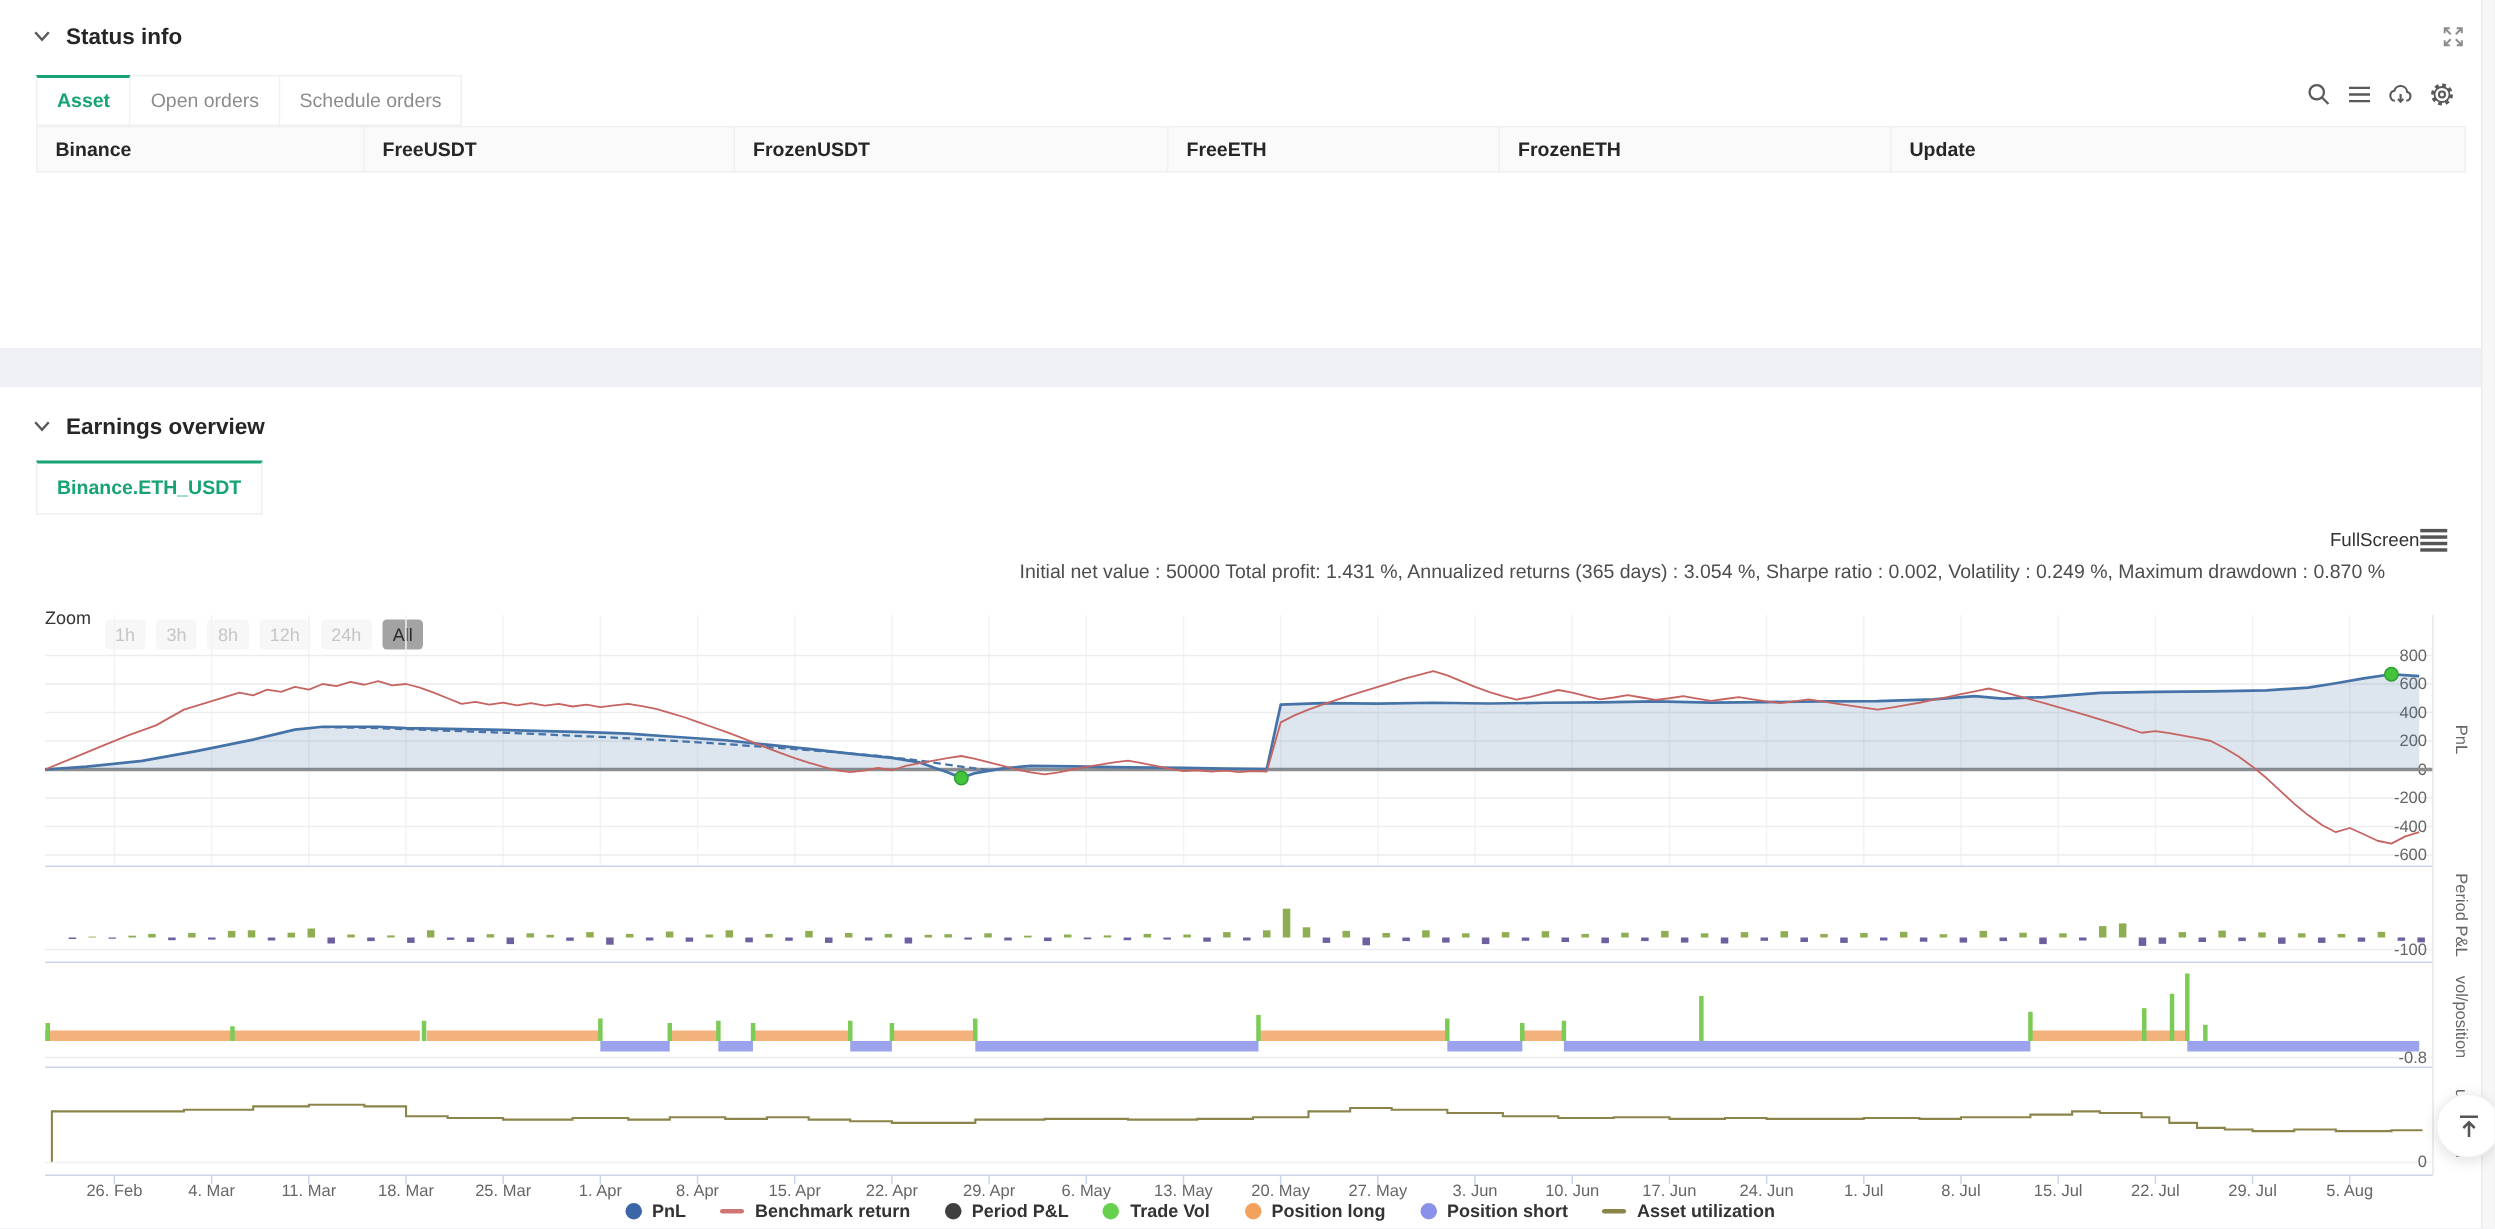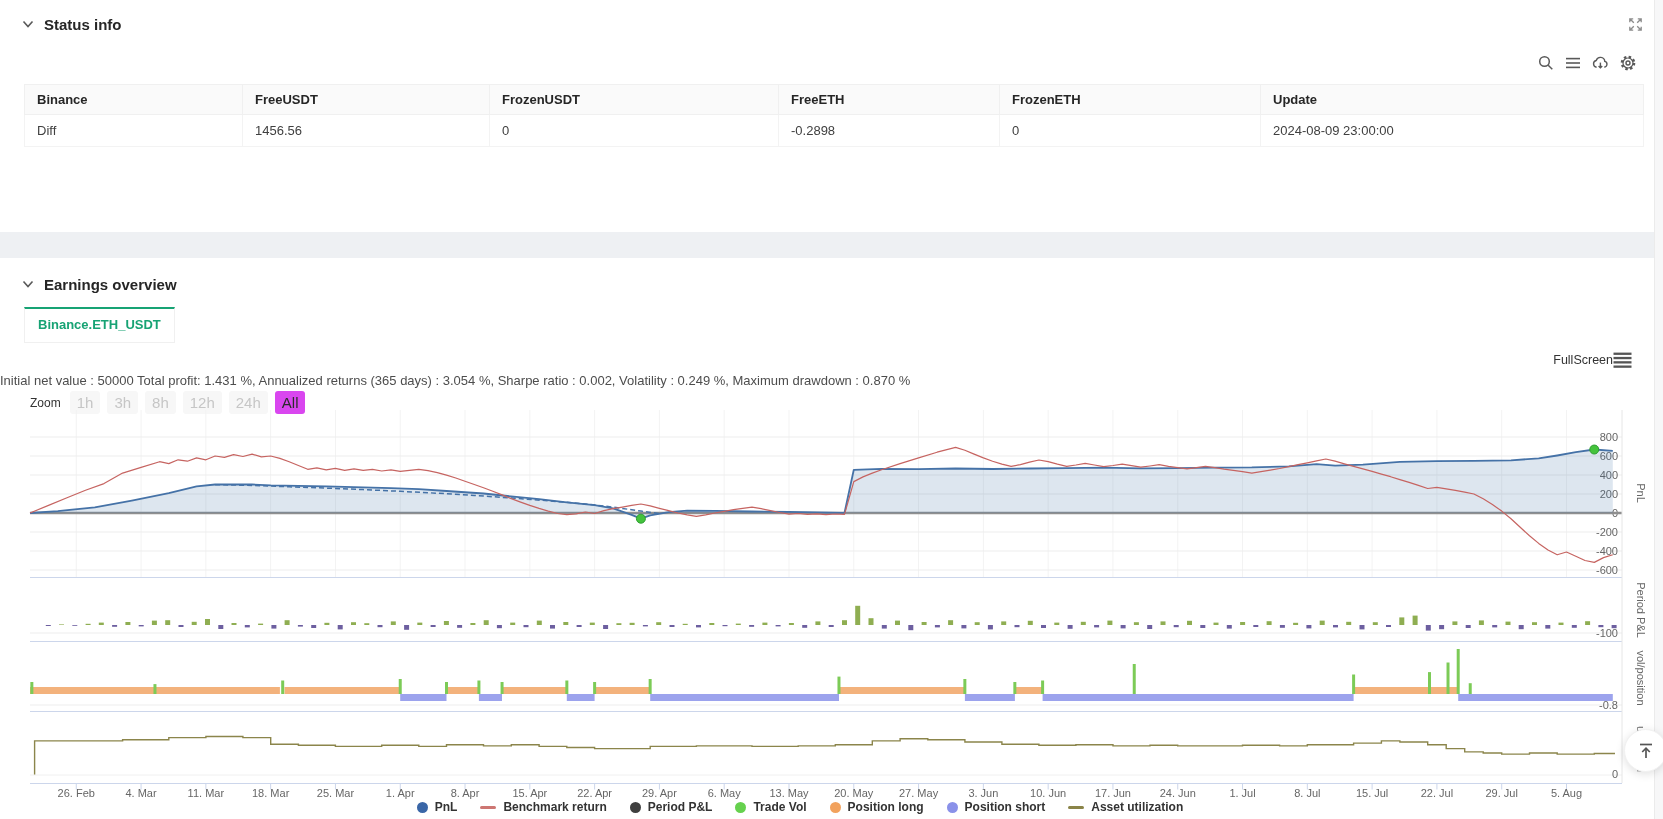--- a/index.html
+++ b/index.html
@@ -34,33 +34,33 @@
   #asset-table th {
     background:#fafafa; border:1px solid #f0f0f0; font-size:13px; font-weight:700; color:#262626;
     text-align:left; padding:0 12px; height:30px;
   }
   #asset-table td {
     border:1px solid #f3f3f3; font-size:13px; color:#404040; padding:0 12px; height:32px; background:#fff;
   }
   td.link { color:#4d9fe6; cursor:pointer; }
   td.red, span.red { color:#f5222d; }
   #summary-line {
-    position:absolute; top:373px; left:0; width:1590px; text-align:left;
+    position:absolute; top:373px; left:0; width:1590px; text-align:right;
     font-size:13px; color:#4d4d4d;
   }
   #fullscreen-ctl { position:absolute; top:352px; right:31px; display:flex; align-items:center; cursor:pointer; }
   #fullscreen-label { font-size:12.5px; color:#333; }
 
   
   #zoom-row { position:absolute; top:391px; left:30px; display:flex; align-items:center; gap:7px; }
   #zoom-label { font-size:12px; color:#333; margin-right:2px; }
   .zoom-btn {
-    font-size:15px; padding:3px 7px; border-radius:3px; background:#f7f7f7; color:#c6c6c6; cursor:default;
-  }
-  .zoom-btn.active { background:#d946ef; color:#2b2b2b; cursor:pointer; }
+    font-size:12px; padding:3px 7px; border-radius:3px; background:#f7f7f7; color:#c6c6c6; cursor:default;margin-top:22px;
+  }
+  .zoom-btn.active { background:#a3a3a3; color:#2b2b2b; cursor:pointer; }
 
   #chart-svg { position:absolute; left:0; top:0; pointer-events:none; }
   #chart-hit { position:absolute; left:24px; top:405px; width:1620px; height:385px; }
 
   
   #legend { position:absolute; top:800px; left:0; width:1600px; display:flex; justify-content:center; gap:23px; }
   .legend-item { display:flex; align-items:center; gap:7px; cursor:pointer; }
   .legend-marker-circle { width:11px; height:11px; border-radius:50%; }
   .legend-marker-line { width:16px; height:3px; border-radius:1.5px; }
   .legend-label { font-size:12px; font-weight:700; color:#333; }
@@ -88,20 +88,25 @@
 
     <svg style="position:absolute; right:19px; top:16px;" width="17" height="17" viewBox="0 0 17 17">
       <g fill="none" stroke="#8c8c8c" stroke-width="1.3">
         <path d="M10.2,6.8 L14.2,2.8 M10.8,2.8 H14.2 V6.2"></path>
         <path d="M6.8,10.2 L2.8,14.2 M2.8,10.8 V14.2 H6.2"></path>
         <path d="M10.2,10.2 L14.2,14.2 M14.2,10.8 V14.2 H10.8"></path>
         <path d="M6.8,6.8 L2.8,2.8 M2.8,6.2 V2.8 H6.2"></path>
       </g>
     </svg>
 
+    <div class="tabs" style="top:50px; left:24px;">
+      <div class="tab active">Asset</div>
+      <div class="tab">Open orders</div>
+      <div class="tab">Schedule orders</div>
+    </div>
 
     <div class="hc-toolbar">
       <svg width="18" height="18" viewBox="0 0 18 18">
         <circle cx="7.5" cy="7.5" r="4.8" fill="none" stroke="#595959" stroke-width="1.5"></circle>
         <line x1="11.2" y1="11.2" x2="15.3" y2="15.3" stroke="#595959" stroke-width="1.5"></line>
       </svg>
       <svg width="18" height="18" viewBox="0 0 18 18">
         <g stroke="#595959" stroke-width="1.6">
           <line x1="2" y1="4.6" x2="16" y2="4.6"></line>
             <line x1="2" y1="9" x2="16" y2="9"></line>
@@ -133,28 +138,20 @@
           <tr id="asset-table-head">
             <th>Binance</th>
             <th>FreeUSDT</th>
             <th>FrozenUSDT</th>
             <th>FreeETH</th>
             <th>FrozenETH</th>
             <th>Update</th>
           </tr>
         </thead>
       <tbody id="asset-table-body">
-          <tr>
-            <td class="red">Diff</td>
-            <td class="red">1456.56</td>
-            <td class="">0</td>
-            <td class="red">-0.2898</td>
-            <td class="">0</td>
-            <td class="">2024-08-09 23:00:00</td>
-          </tr>
         </tbody>
     </table>
   </div>
 
   <div class="card" id="card-earnings">
     <div class="section-header" style="top:18px;">
       <svg class="chev" viewBox="0 0 12 9">
         <polyline points="1.5,1.5 6,6.5 10.5,1.5" fill="none" stroke="#595959" stroke-width="1.6"></polyline>
       </svg>
       <span class="section-title">Earnings overview</span>

